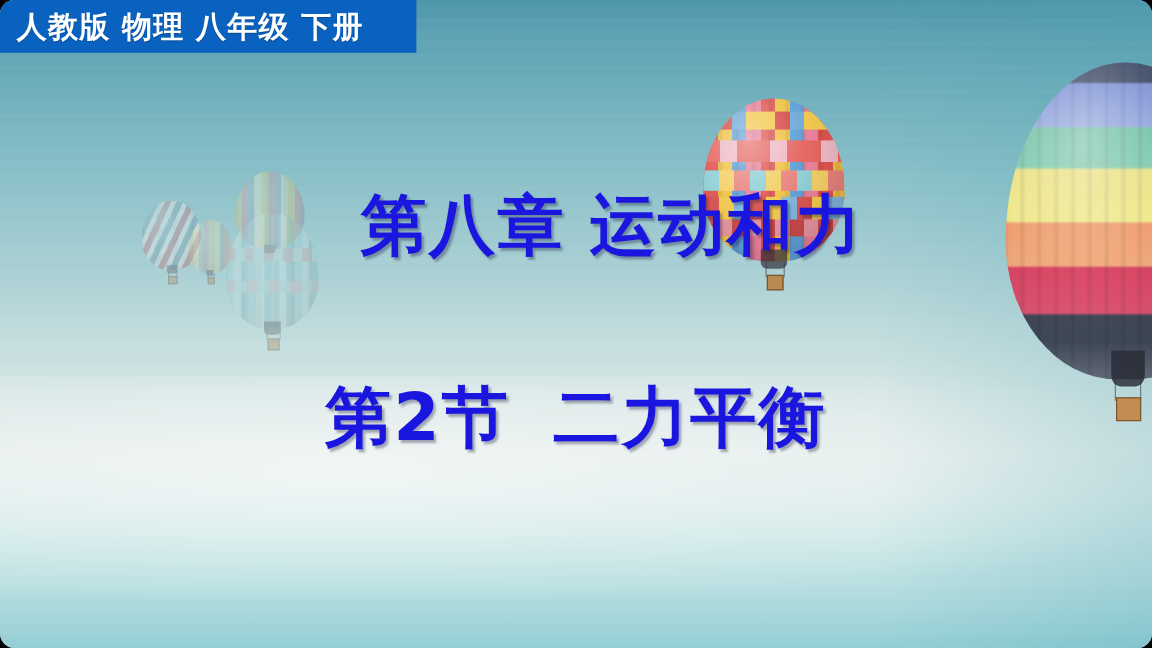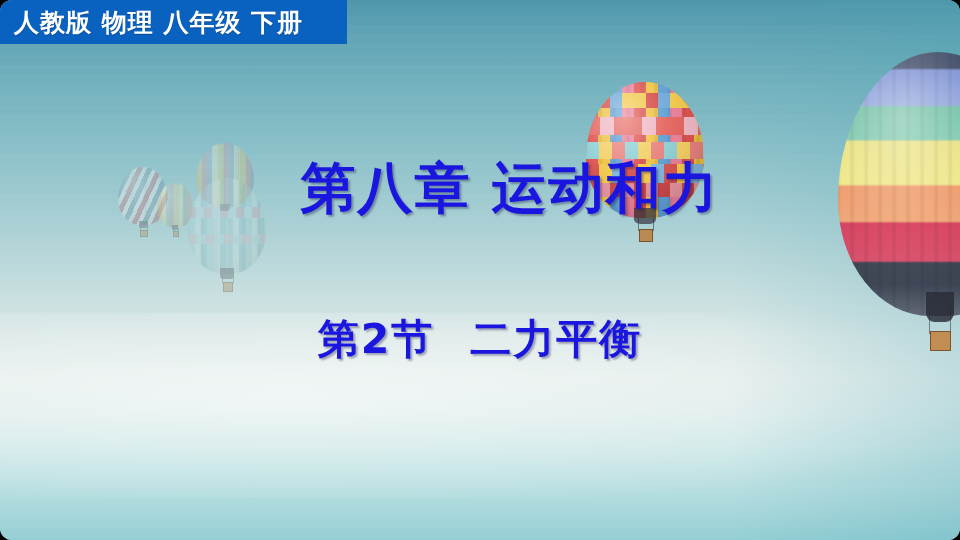--- a/index.html
+++ b/index.html
@@ -283,21 +283,21 @@
     white-space: nowrap;
   }
   #chapter-title {
     top: 152px;
     font-size: 55px;
     letter-spacing: 2px;
     margin-left: 30px;
   }
   #section-title {
     top: 312px;
-    font-size: 41px;
+    font-size: 55px;
     letter-spacing: 2px;
   }
   #chapter-title .gap { display: inline-block; width: 20px; }
   #section-title .gap { display: inline-block; width: 36px; }
 </style>
 </head>
 <body>
 
 <div id="slide">
 

